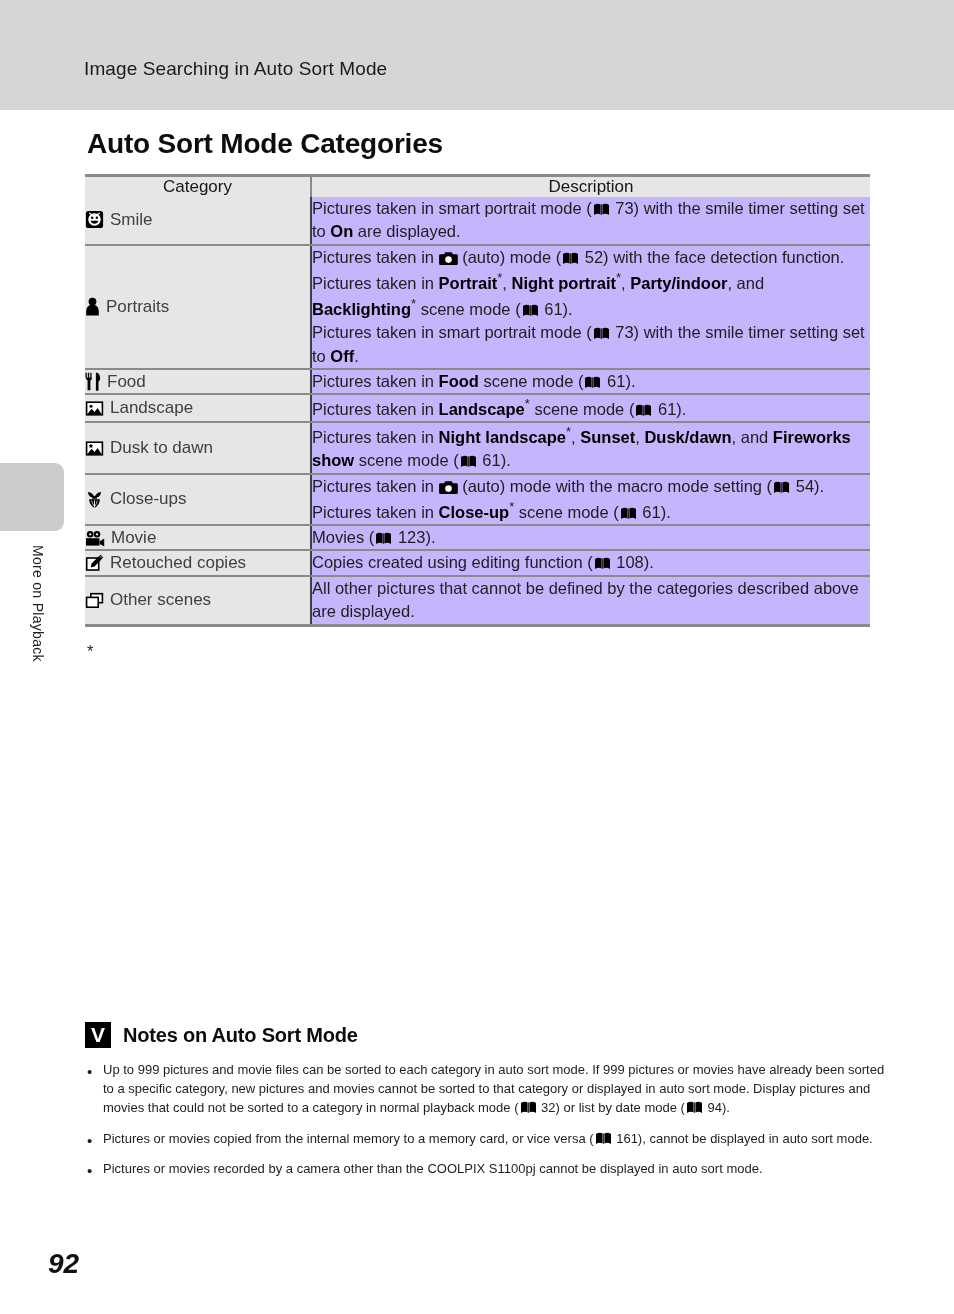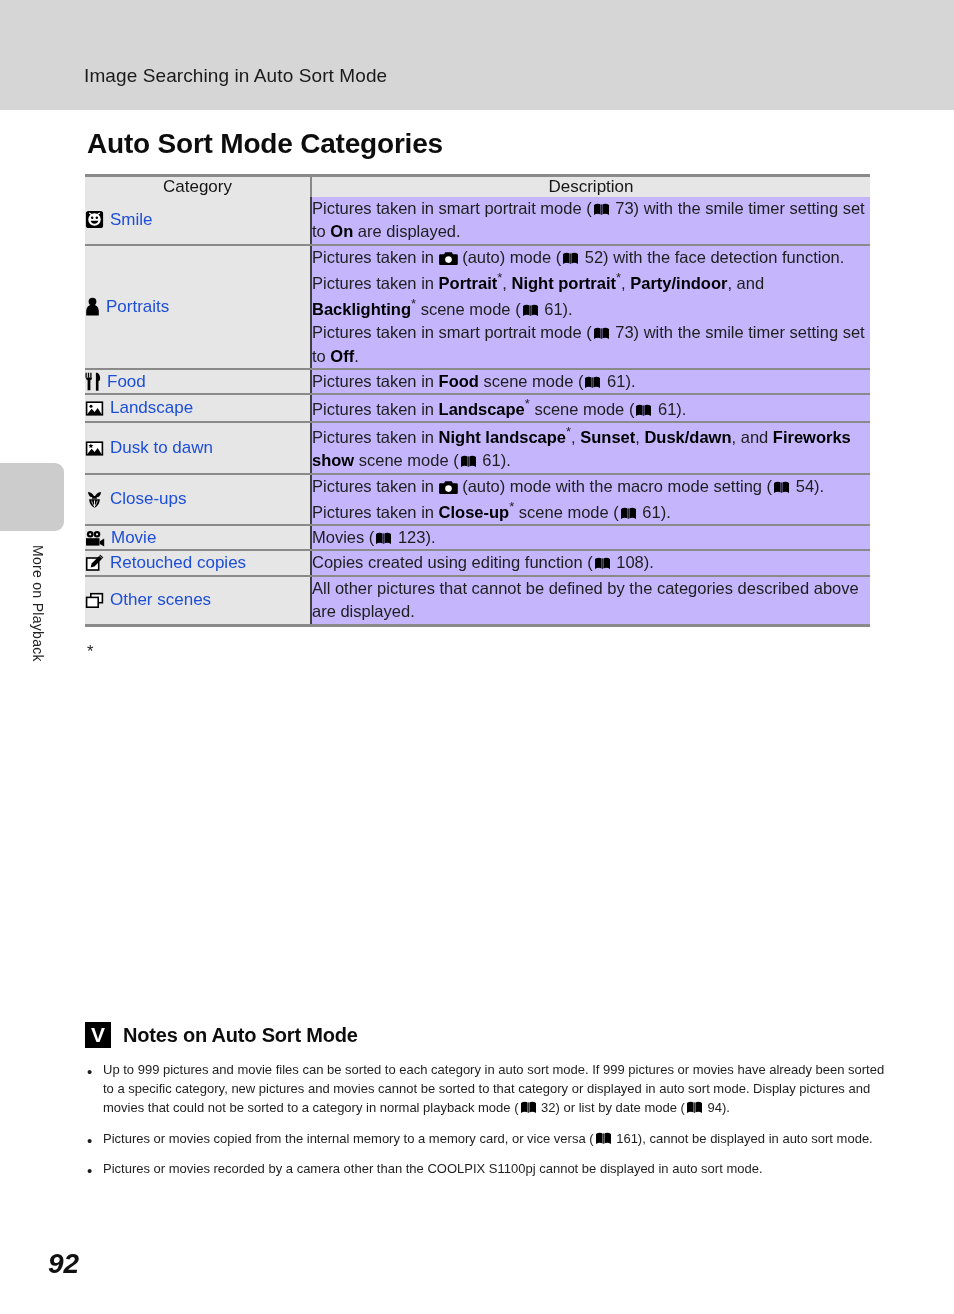--- a/index.html
+++ b/index.html
@@ -18,21 +18,21 @@
 
   
   .header-band {
     position: absolute;
     left: 0; top: 0;
     width: 954px; height: 110px;
     background: #d6d6d6;
   }
   .header-title {
     position: absolute;
-    left: 84px; top: 65px;
+    left: 84px; top: 58px;
     font-size: 19px;
     letter-spacing: .1px;
     color: #1a1a1a;
   }
 
   
   .side-tab {
     position: absolute;
     left: -14px; top: 463px;
     width: 78px; height: 68px;
@@ -99,21 +99,21 @@
     text-align: center;
     padding: 10px 0 10px 0;
     color: #161616;
   }
   th.hd.desc { border-left: 2px solid #8a8a8a; }
 
   td.cat-cell {
     background: #e6e6e6;
     padding: 12px 10px 12px 14px;
     font-size: 17px;
-    color: #1d4ed8;
+    color: #404040;
     white-space: nowrap;
     margin-left: 28px;
   }
   td.desc-cell {
     background: #c4b5fd;
     border-left: 2px solid #404040;
     padding: 11px 12px 11px 16px;
     font-size: 16.5px;
     line-height: 1.42;
     color: #1e1e1e;

